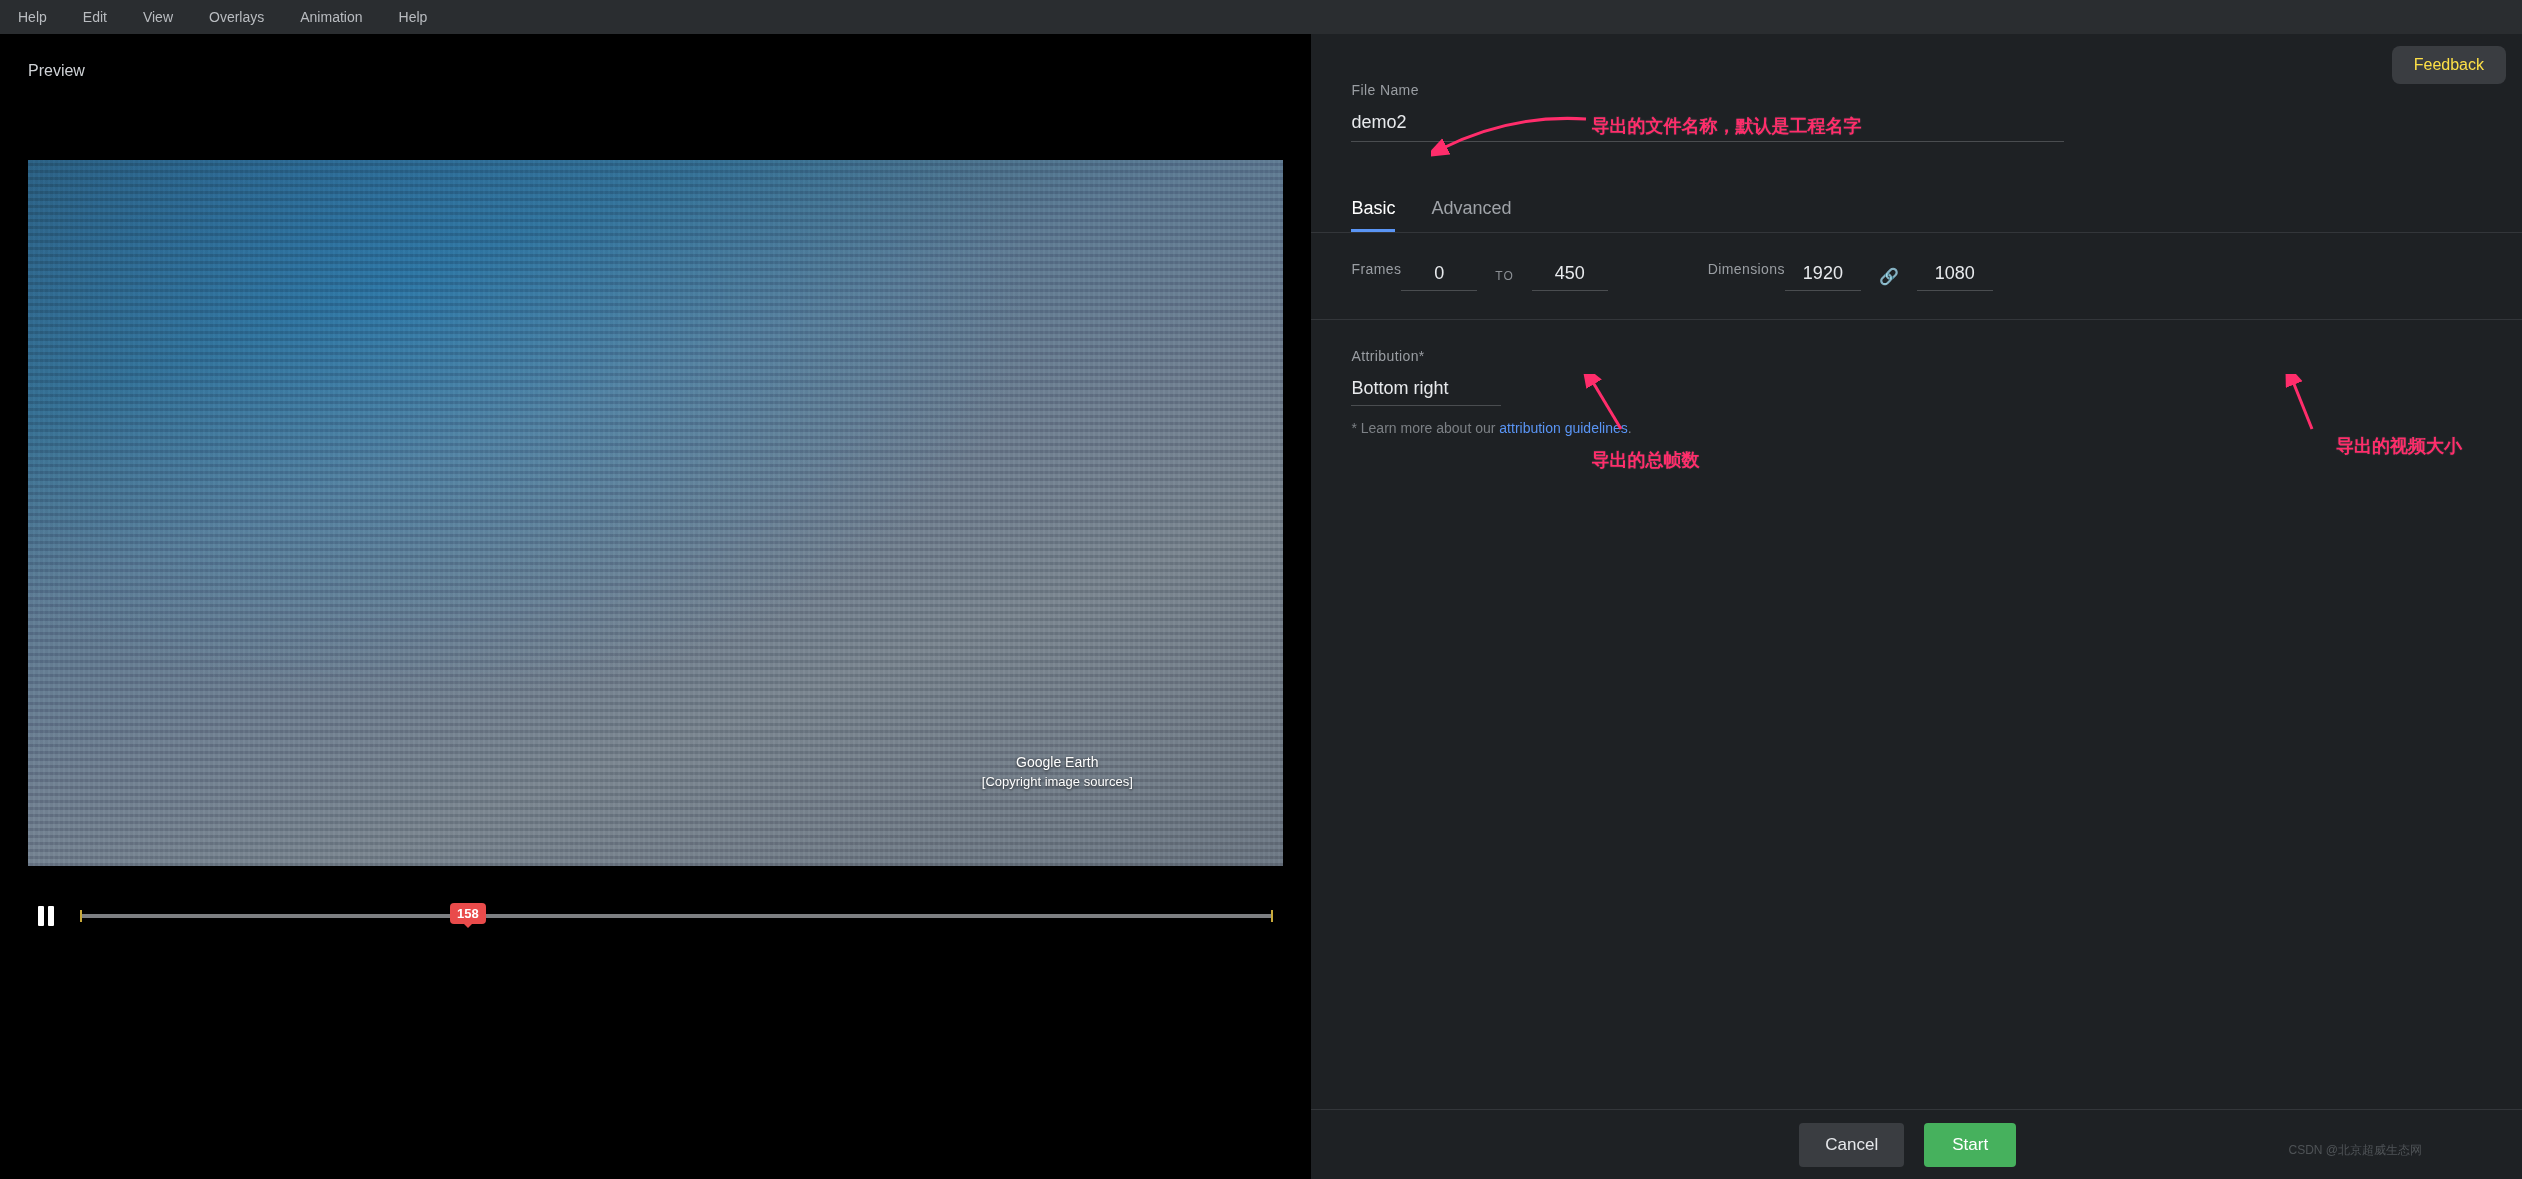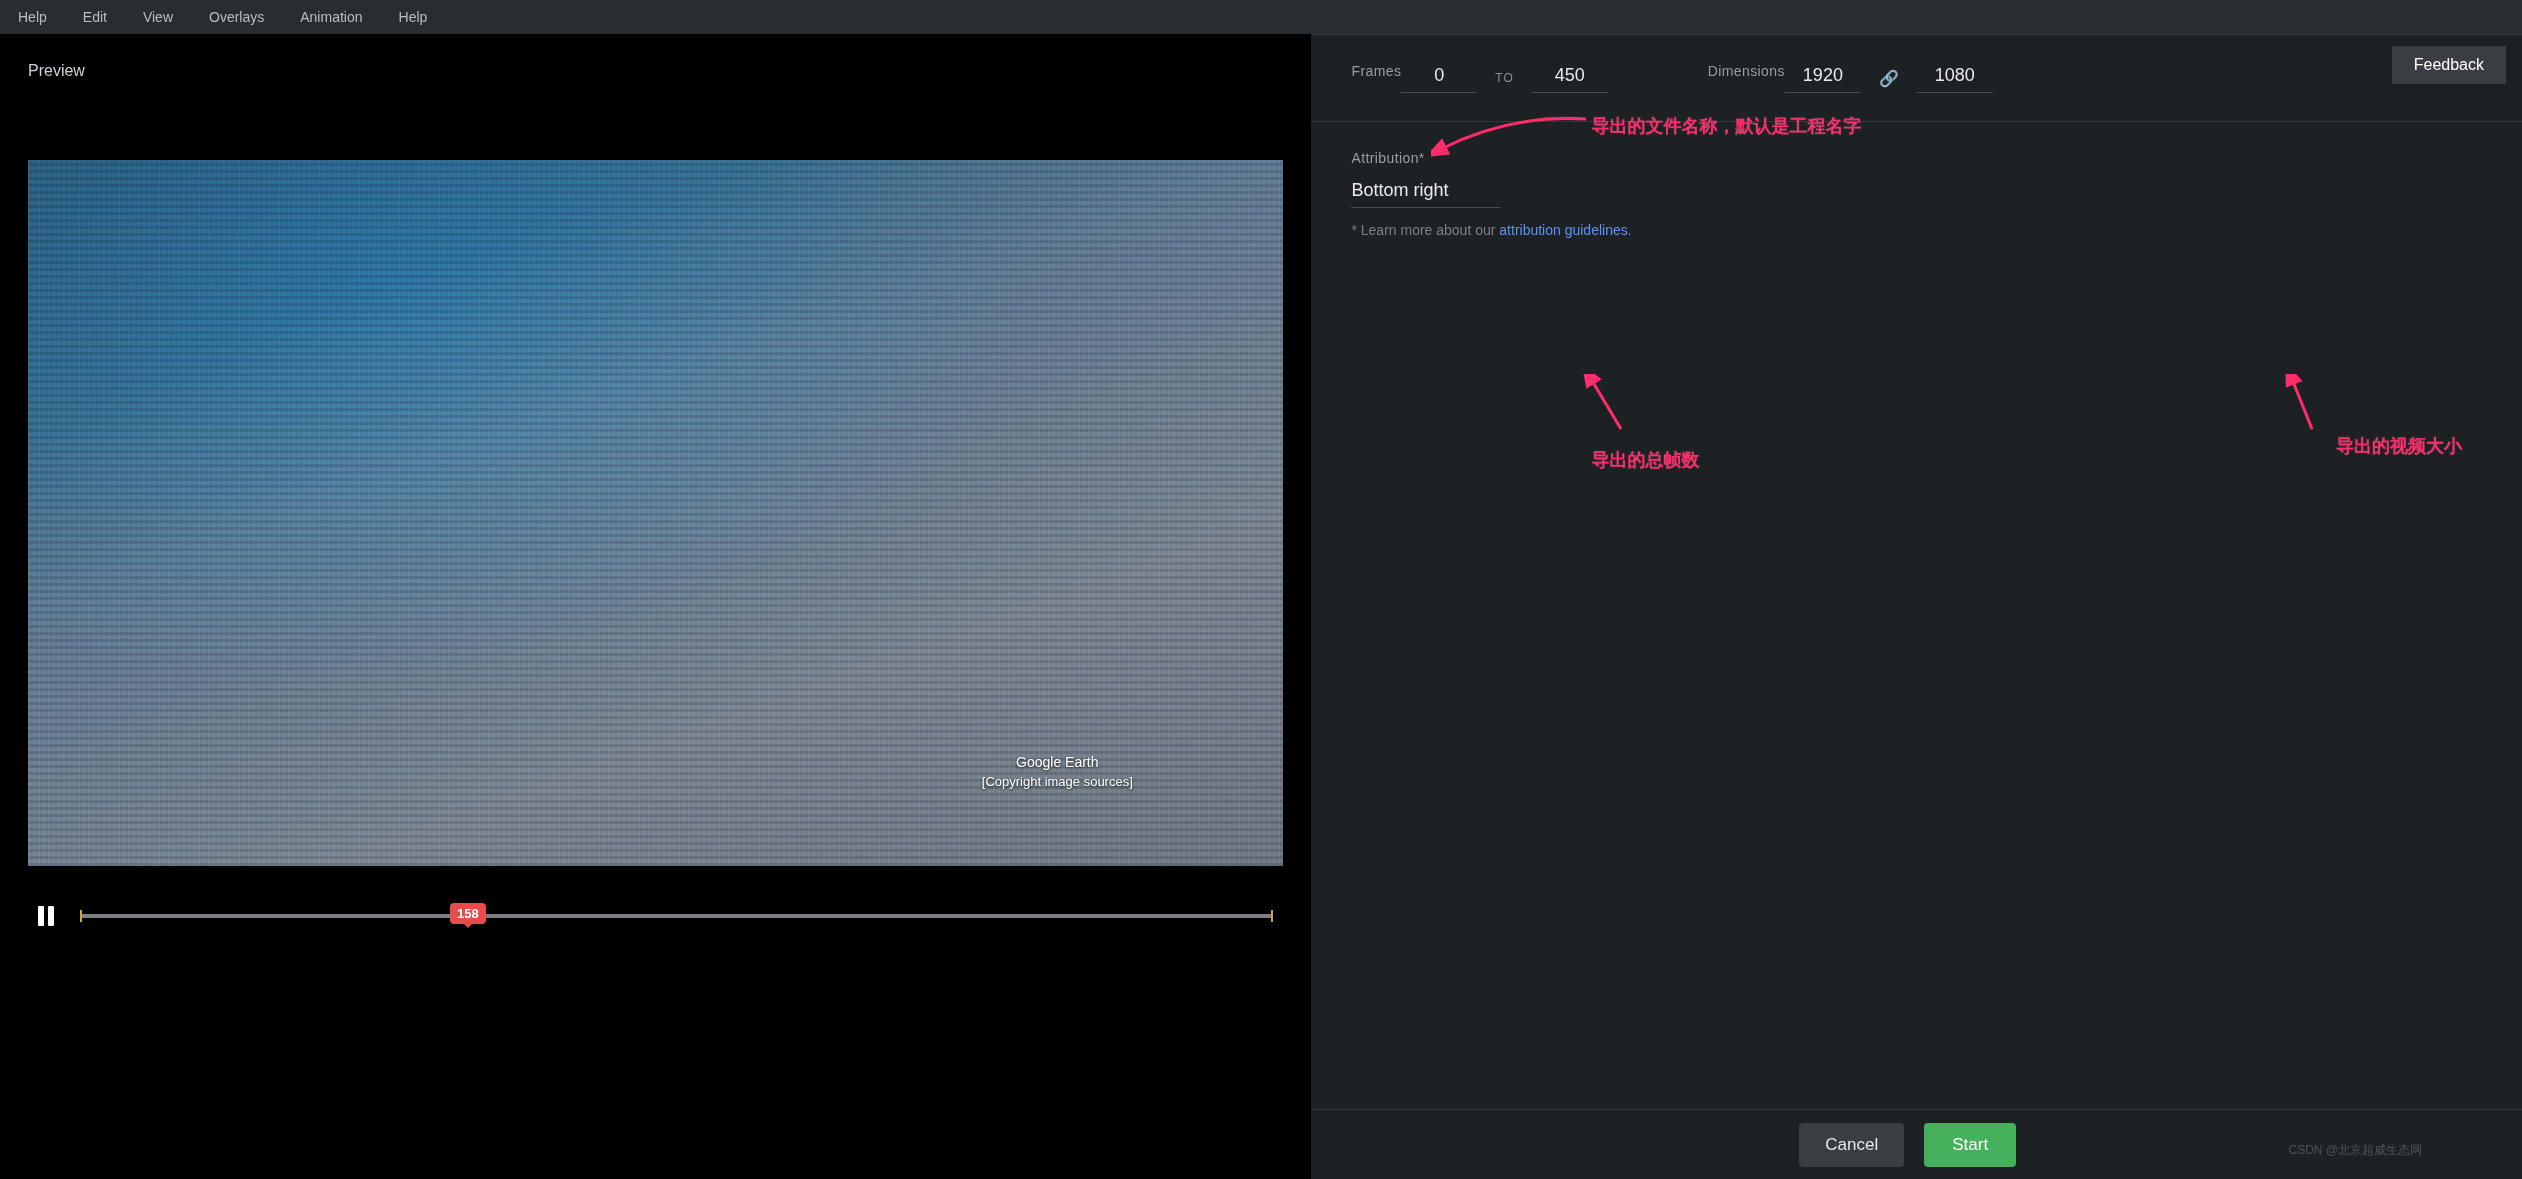--- a/index.html
+++ b/index.html
@@ -92,22 +92,22 @@
   
   .right {
     flex:1;
     background:#1e2124;
     display:flex; flex-direction:column;
     position:relative;
     overflow:hidden;
   }
   .feedback {
     position:absolute; top:12px; right:16px;
-    background:#3a3d41; color:#ffffff;
-    padding:10px 22px; border-radius:0;
+    background:#3a3d41; color:#fde047;
+    padding:10px 22px; border-radius:8px;
     font-size:16px; cursor:pointer;
   }
   .panel { padding: 48px 40px 0 40px; }
   .field-label { color:#9a9ea3; font-size:14px; letter-spacing:0.4px; margin-bottom:10px; }
   .text-input {
     background:transparent; border:none; border-bottom:1px solid #4a4d50;
     color:#e8eaed; font-size:18px; padding:4px 0 8px;
     width:63%; outline:none;
   }
   .tabs { display:flex; gap:36px; margin-top:56px; font-size:18px; }
@@ -182,20 +182,29 @@
           </div>
         <div class="track">
           <div class="playhead">158</div>
         </div>
       </div>
     </div>
 
     <div class="right">
       <div class="feedback">Feedback</div>
 
+      <div class="panel">
+        <div class="field-label">File Name</div>
+        <input class="text-input" value="demo2" style="">
+
+        <div class="tabs">
+          <div class="tab active">Basic</div>
+          <div class="tab">Advanced</div>
+        </div>
+      </div>
 
       <div class="section">
         <div class="row">
           <div class="col">
             <div class="field-label">Frames</div>
             <div class="inline">
               <input class="num-input" value="0" style="">
               <span class="to">TO</span>
               <input class="num-input" value="450" style="">
             </div>

